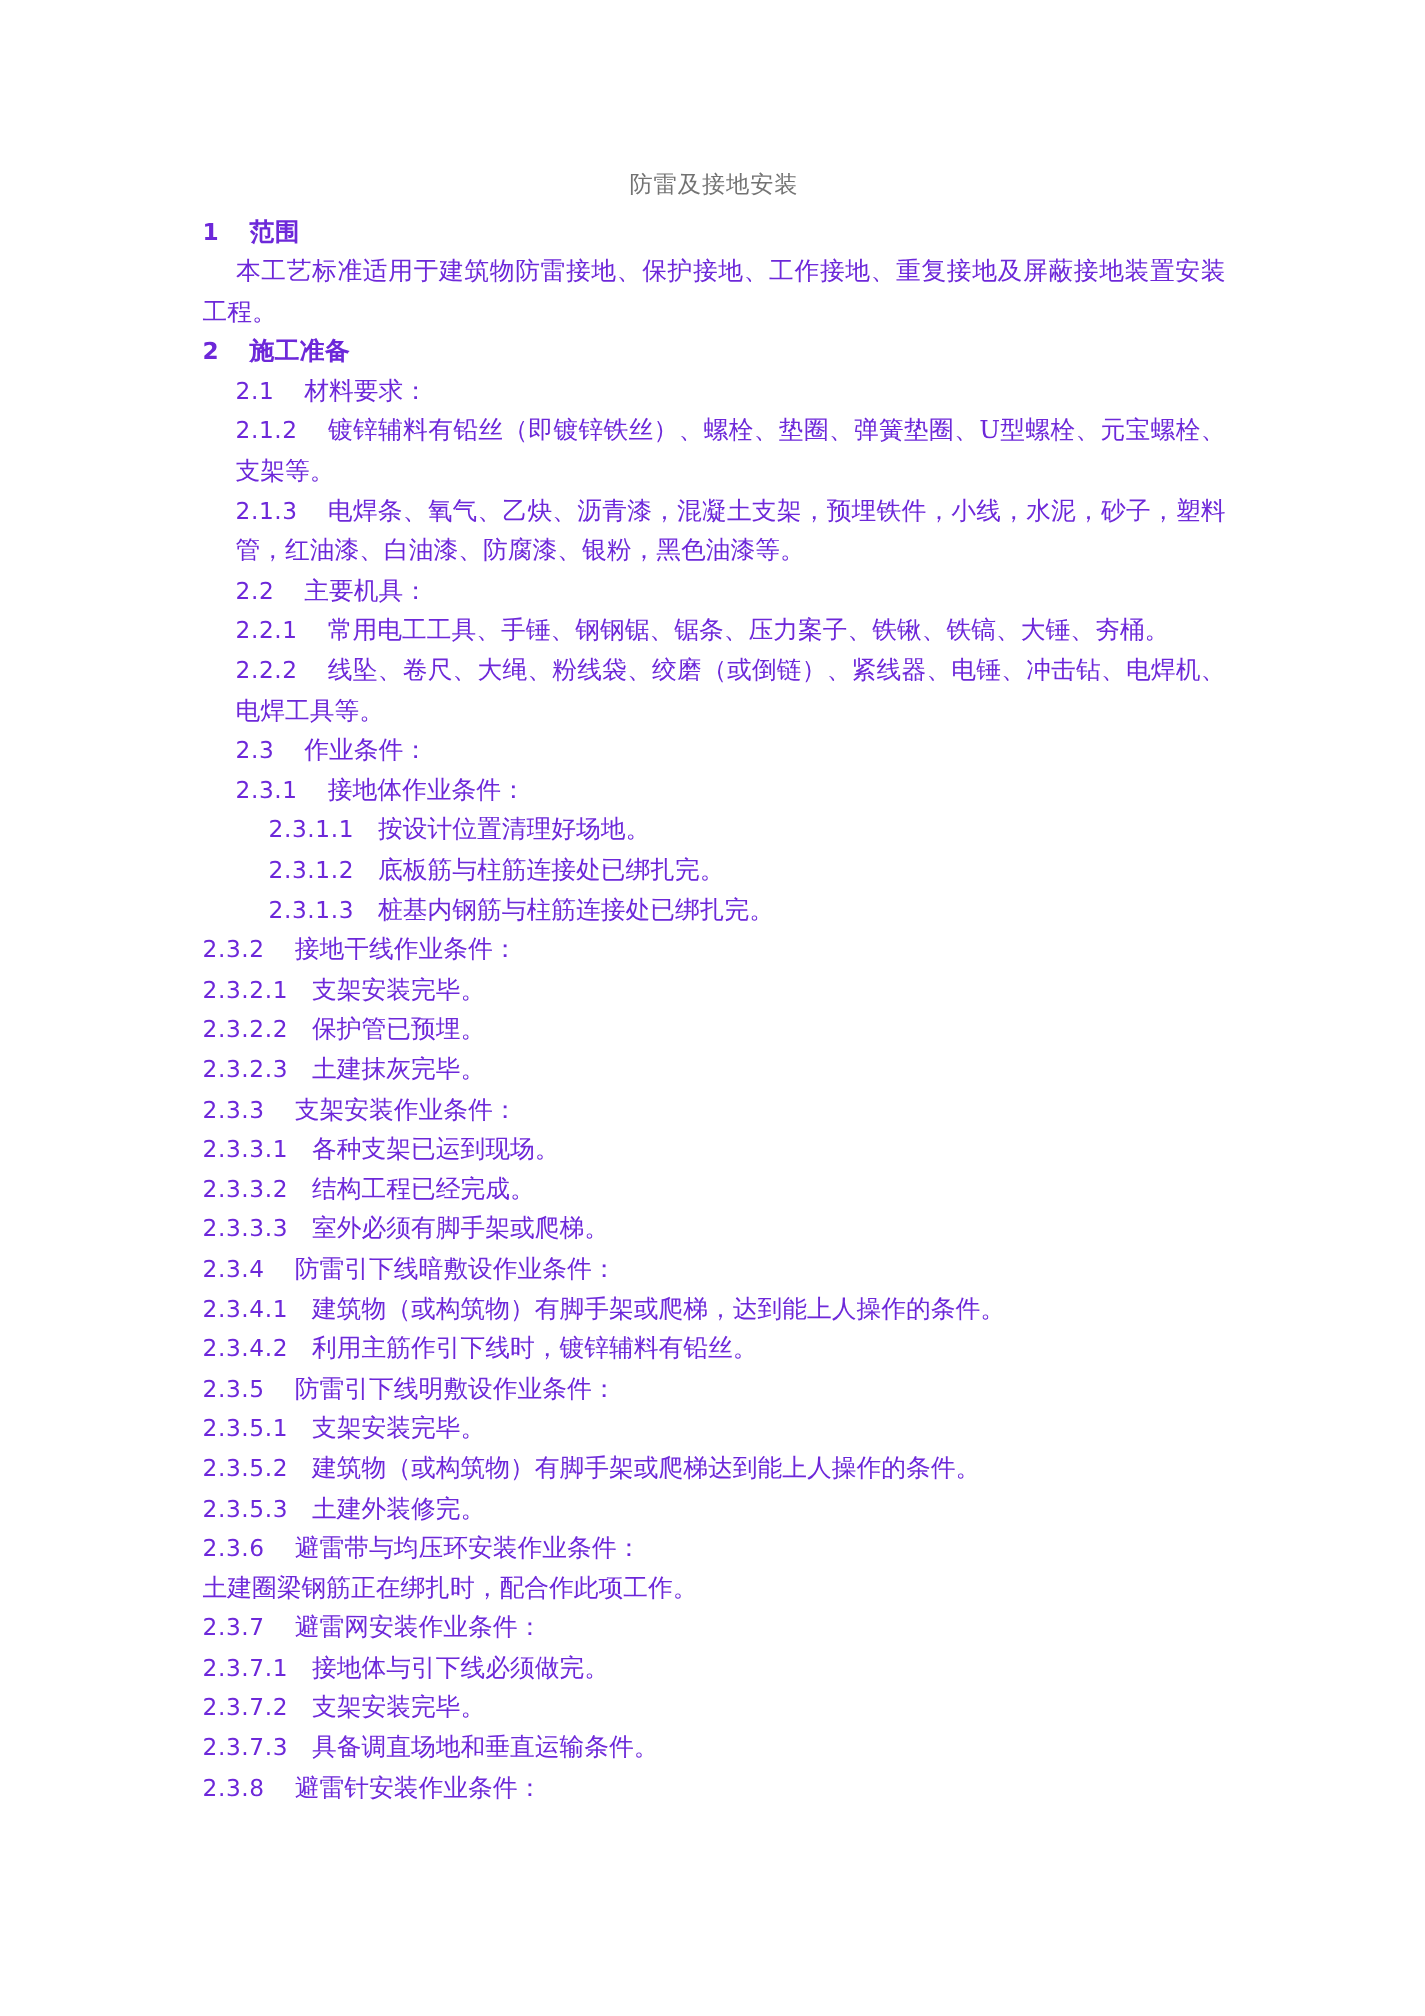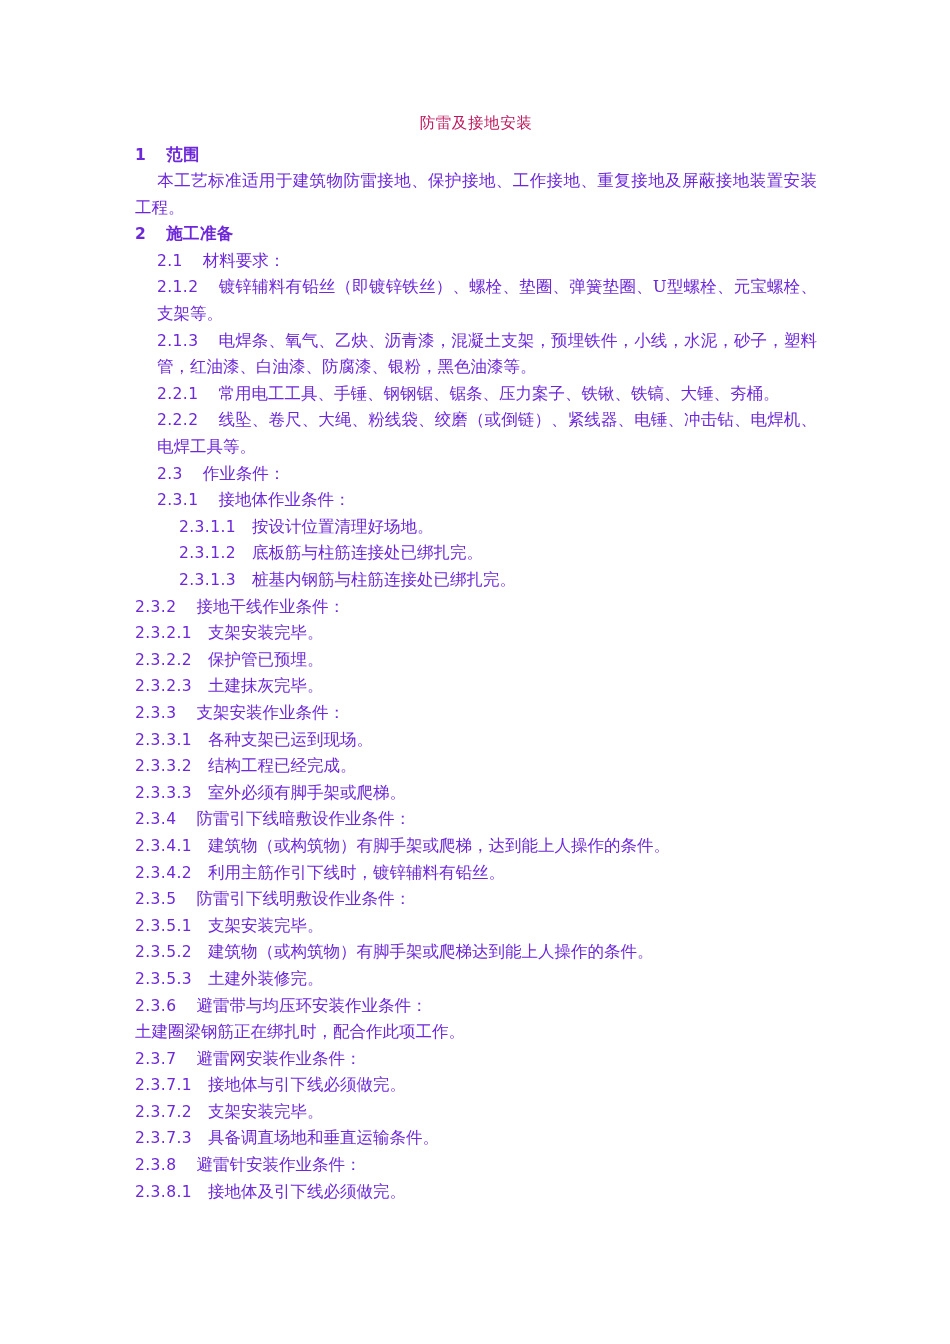--- a/index.html
+++ b/index.html
@@ -31,21 +31,21 @@
     width: 682px;
   }
 
   .doc-title {
     text-align: center;
     font-size: 15.5px;
     line-height: 26.5px;
     font-family: "DejaVu Serif", "Liberation Serif", serif;
     letter-spacing: 0.6px;
     margin-bottom: 5px;
-    color: #be185d;
+    color: #737373;
   }
 
   
   .ln {
     font-size: 16.5px;
     line-height: 26.6px;
     text-align: justify;
     text-justify: inter-ideograph;
     color: #6d28d9;
     letter-spacing: 0px;
@@ -94,20 +94,21 @@
 
     <div class="doc-title">防雷及接地安装</div>
 
     <div id="body-lines">
         <div class="ln lvl1"><span class="num">1</span><span class="gap-l"></span><span>范围</span></div>
         <div class="ln body-para">本工艺标准适用于建筑物防雷接地、保护接地、工作接地、重复接地及屏蔽接地装置安装工程。</div>
         <div class="ln lvl1"><span class="num">2</span><span class="gap-l"></span><span>施工准备</span></div>
         <div class="ln n2"><span class="num">2.1</span><span class="gap-l"></span><span>材料要求：</span></div>
         <div class="ln n3"><span class="num">2.1.2</span><span class="gap-l"></span><span>镀锌辅料有铅丝（即镀锌铁丝）、螺栓、垫圈、弹簧垫圈、U型螺栓、元宝螺栓、支架等。</span></div>
         <div class="ln n3"><span class="num">2.1.3</span><span class="gap-l"></span><span>电焊条、氧气、乙炔、沥青漆，混凝土支架，预埋铁件，小线，水泥，砂子，塑料管，红油漆、白油漆、防腐漆、银粉，黑色油漆等。</span></div>
+        <div class="ln n2"><span class="num">2.2</span><span class="gap-l"></span><span>主要机具：</span></div>
         <div class="ln n3"><span class="num">2.2.1</span><span class="gap-l"></span><span>常用电工工具、手锤、钢钢锯、锯条、压力案子、铁锹、铁镐、大锤、夯桶。</span></div>
         <div class="ln n3"><span class="num">2.2.2</span><span class="gap-l"></span><span>线坠、卷尺、大绳、粉线袋、绞磨（或倒链）、紧线器、电锤、冲击钻、电焊机、电焊工具等。</span></div>
         <div class="ln n2"><span class="num">2.3</span><span class="gap-l"></span><span>作业条件：</span></div>
         <div class="ln n3"><span class="num">2.3.1</span><span class="gap-l"></span><span>接地体作业条件：</span></div>
         <div class="ln n4-deep"><span class="num">2.3.1.1</span><span class="gap-m"></span><span>按设计位置清理好场地。</span></div>
         <div class="ln n4-deep"><span class="num">2.3.1.2</span><span class="gap-m"></span><span>底板筋与柱筋连接处已绑扎完。</span></div>
         <div class="ln n4-deep"><span class="num">2.3.1.3</span><span class="gap-m"></span><span>桩基内钢筋与柱筋连接处已绑扎完。</span></div>
         <div class="ln n3-flat"><span class="num">2.3.2</span><span class="gap-l"></span><span>接地干线作业条件：</span></div>
         <div class="ln n3-flat"><span class="num">2.3.2.1</span><span class="gap-m"></span><span>支架安装完毕。</span></div>
         <div class="ln n3-flat"><span class="num">2.3.2.2</span><span class="gap-m"></span><span>保护管已预埋。</span></div>
@@ -123,17 +124,16 @@
         <div class="ln n3-flat"><span class="num">2.3.5.1</span><span class="gap-m"></span><span>支架安装完毕。</span></div>
         <div class="ln n3-flat"><span class="num">2.3.5.2</span><span class="gap-m"></span><span>建筑物（或构筑物）有脚手架或爬梯达到能上人操作的条件。</span></div>
         <div class="ln n3-flat"><span class="num">2.3.5.3</span><span class="gap-m"></span><span>土建外装修完。</span></div>
         <div class="ln n3-flat"><span class="num">2.3.6</span><span class="gap-l"></span><span>避雷带与均压环安装作业条件：</span></div>
         <div class="ln n0">土建圈梁钢筋正在绑扎时，配合作此项工作。</div>
         <div class="ln n3-flat"><span class="num">2.3.7</span><span class="gap-l"></span><span>避雷网安装作业条件：</span></div>
         <div class="ln n3-flat"><span class="num">2.3.7.1</span><span class="gap-m"></span><span>接地体与引下线必须做完。</span></div>
         <div class="ln n3-flat"><span class="num">2.3.7.2</span><span class="gap-m"></span><span>支架安装完毕。</span></div>
         <div class="ln n3-flat"><span class="num">2.3.7.3</span><span class="gap-m"></span><span>具备调直场地和垂直运输条件。</span></div>
         <div class="ln n3-flat"><span class="num">2.3.8</span><span class="gap-l"></span><span>避雷针安装作业条件：</span></div>
-        <div class="ln n3-flat"><span class="num">2.3.8.1</span><span class="gap-m"></span><span>接地体及引下线必须做完。</span></div>
       </div>
 
   </div>
 </div>
 
 </body></html>

